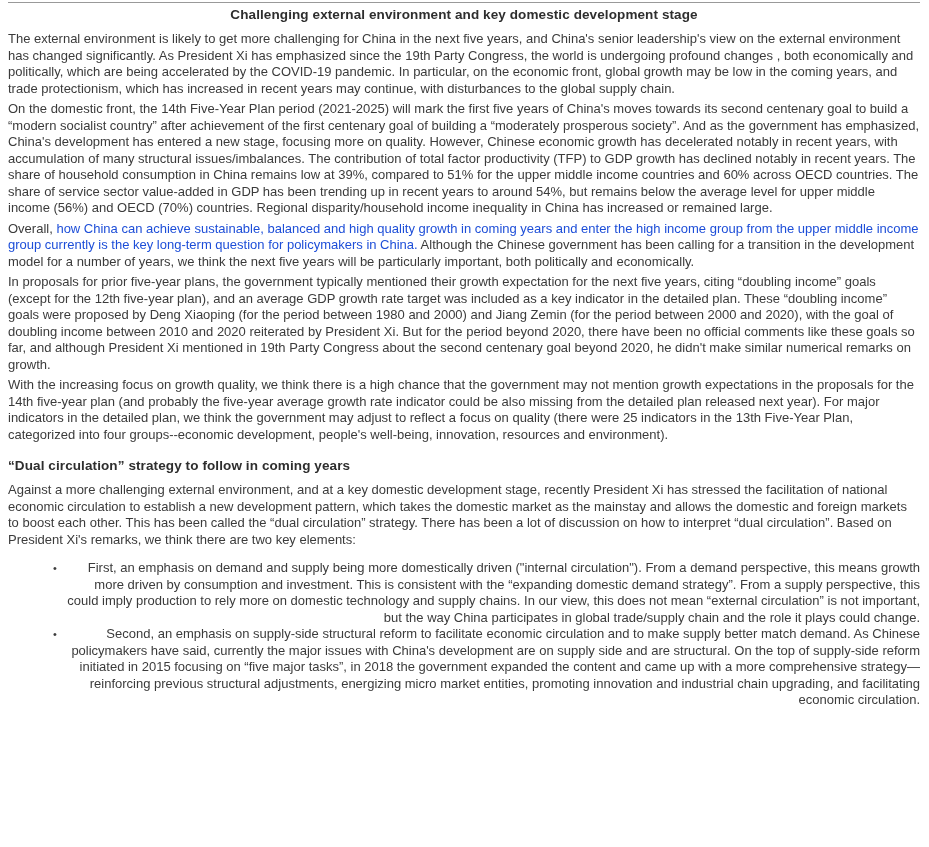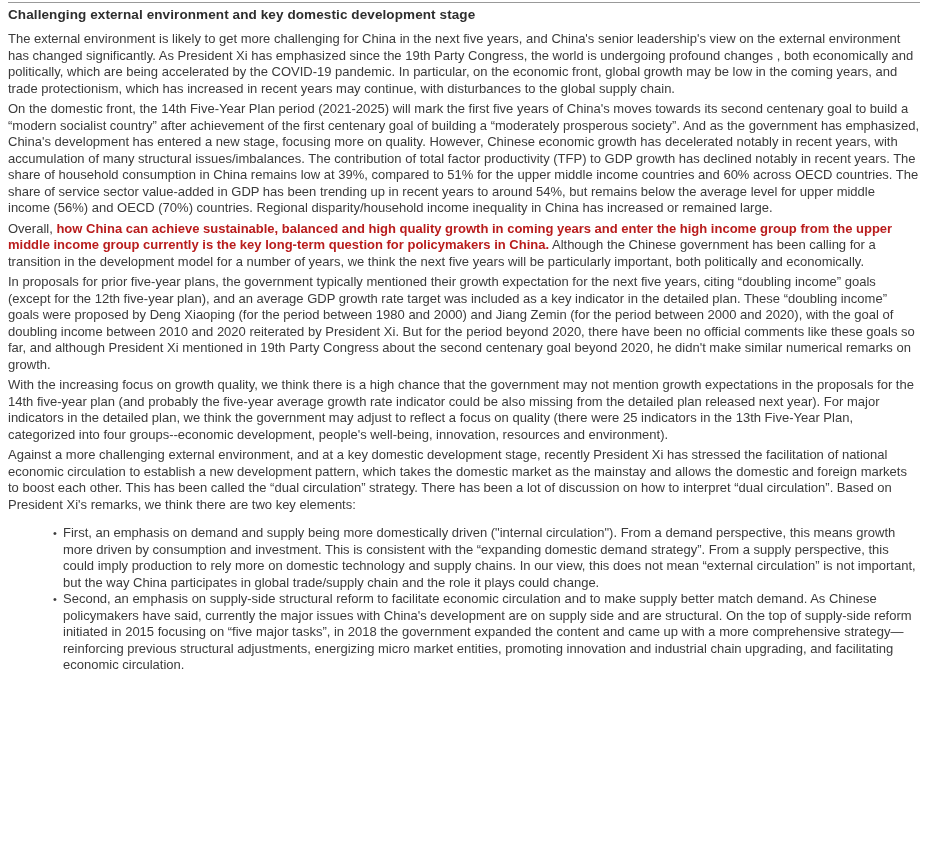--- a/index.html
+++ b/index.html
@@ -28,35 +28,37 @@
   h2 {
     font-size: 13.5px;
     line-height: 17px;
     font-weight: bold;
     color: #2e2e2e;
     margin: 14px 0 8px 0;
     letter-spacing: 0.1px;
   }
   h2.first {
     margin-top: 3px;
+    text-align: center;
   }
   p {
     margin: 4px 0;
   }
   strong {
-    font-weight: bold;
-    color: #b91c1c;
+    font-weight: normal;
+    color: #1d4ed8;
   }
   ul {
     margin: 12px 0;
     padding-left: 55px;
     list-style: none;
   }
   li {
     position: relative;
+    text-align: right;
   }
   li::before {
     content: "\2022";
     position: absolute;
     left: -10px;
     top: 0;
     font-size: 11px;
   }
 </style>
 </head>
@@ -72,20 +74,21 @@
 
   <p>On the domestic front, the 14th Five-Year Plan period (2021-2025) will mark the first five years of China's moves towards its second centenary goal to build a “modern socialist country” after achievement of the first centenary goal of building a “moderately prosperous society”. And as the government has emphasized, China's development has entered a new stage, focusing more on quality. However, Chinese economic growth has decelerated notably in recent years, with accumulation of many structural issues/imbalances. The contribution of total factor productivity (TFP) to GDP growth has declined notably in recent years. The share of household consumption in China remains low at 39%, compared to 51% for the upper middle income countries and 60% across OECD countries. The share of service sector value-added in GDP has been trending up in recent years to around 54%, but remains below the average level for upper middle income (56%) and OECD (70%) countries. Regional disparity/household income inequality in China has increased or remained large.</p>
 
   <p><span>Overall, </span><strong>how China can achieve sustainable, balanced and high quality growth in coming years and enter the high income group from the upper middle income group currently is the key long-term question for policymakers in China.</strong><span> Although the Chinese government has been calling for a transition in the development model for a number of years, we think the next five years will be particularly important, both politically and economically.</span></p>
 
 
   <p>In proposals for prior five-year plans, the government typically mentioned their growth expectation for the next five years, citing “doubling income” goals (except for the 12th five-year plan), and an average GDP growth rate target was included as a key indicator in the detailed plan. These “doubling income” goals were proposed by Deng Xiaoping (for the period between 1980 and 2000) and Jiang Zemin (for the period between 2000 and 2020), with the goal of doubling income between 2010 and 2020 reiterated by President Xi. But for the period beyond 2020, there have been no official comments like these goals so far, and although President Xi mentioned in 19th Party Congress about the second centenary goal beyond 2020, he didn't make similar numerical remarks on growth.</p>
 
   <p>With the increasing focus on growth quality, we think there is a high chance that the government may not mention growth expectations in the proposals for the 14th five-year plan (and probably the five-year average growth rate indicator could be also missing from the detailed plan released next year). For major indicators in the detailed plan, we think the government may adjust to reflect a focus on quality (there were 25 indicators in the 13th Five-Year Plan, categorized into four groups--economic development, people's well-being, innovation, resources and environment).</p>
 
+  <h2>“Dual circulation” strategy to follow in coming years</h2>
 
   <p>Against a more challenging external environment, and at a key domestic development stage, recently President Xi has stressed the facilitation of national economic circulation to establish a new development pattern, which takes the domestic market as the mainstay and allows the domestic and foreign markets to boost each other. This has been called the “dual circulation” strategy. There has been a lot of discussion on how to interpret “dual circulation”. Based on President Xi's remarks, we think there are two key elements:</p>
 
   <ul>
     <li>First, an emphasis on demand and supply being more domestically driven ("internal circulation"). From a demand perspective, this means growth more driven by consumption and investment. This is consistent with the “expanding domestic demand strategy”. From a supply perspective, this could imply production to rely more on domestic technology and supply chains. In our view, this does not mean “external circulation” is not important, but the way China participates in global trade/supply chain and the role it plays could change.</li>
     <li>Second, an emphasis on supply-side structural reform to facilitate economic circulation and to make supply better match demand. As Chinese policymakers have said, currently the major issues with China's development are on supply side and are structural. On the top of supply-side reform initiated in 2015 focusing on “five major tasks”, in 2018 the government expanded the content and came up with a more comprehensive strategy—reinforcing previous structural adjustments, energizing micro market entities, promoting innovation and industrial chain upgrading, and facilitating economic circulation.</li>
   </ul>
 
 </div>
 

